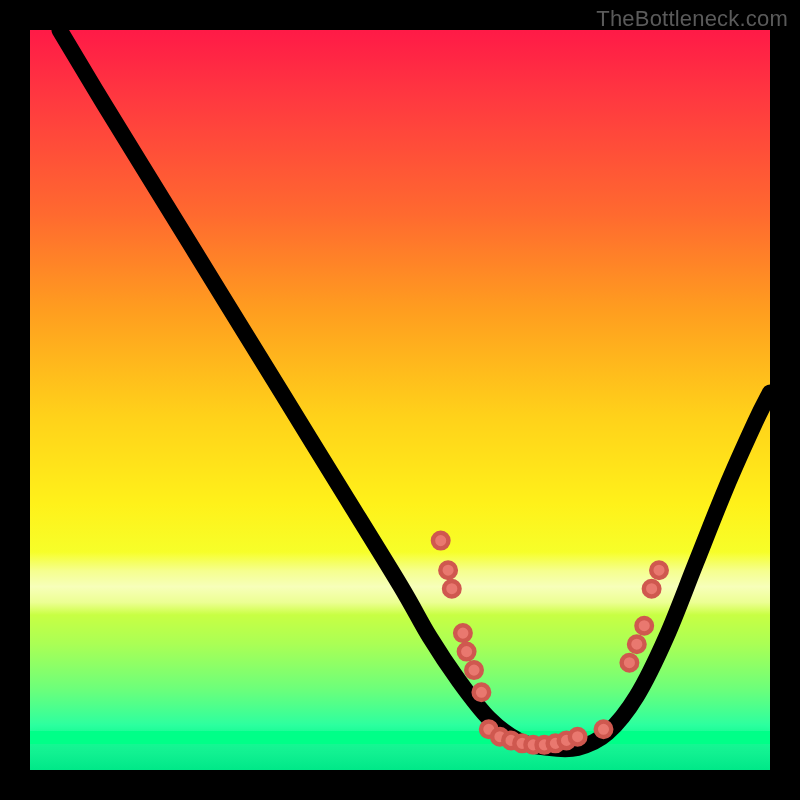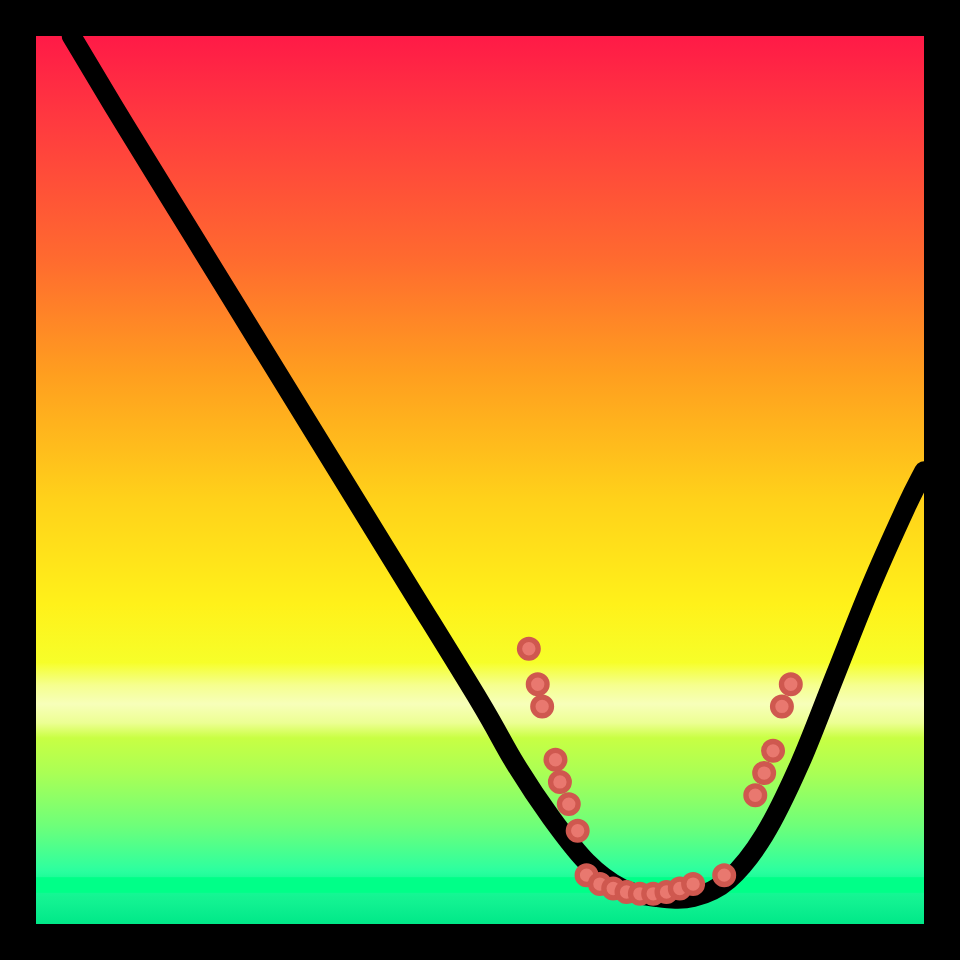--- a/index.html
+++ b/index.html
@@ -95,20 +95,21 @@
   .dot {
     fill: #e9786f;
     stroke: #cf584f;
     stroke-width: 0.6;
   }
 </style>
 </head>
 <body>
 
 <div class="stage">
+  <div class="attribution">TheBottleneck.com</div>
 
   <div class="plot-area">
     <div class="gradient-bg"></div>
     <div class="pale-band"></div>
     <div class="green-line"></div>
 
     <svg class="curve" viewBox="0 0 100 100" preserveAspectRatio="none">
       <path id="curve-path" class="curve-path" d="M 4.00 0.00 C 5.00 1.67, 7.67 6.17, 10.00 10.00 C 12.33 13.83, 15.33 18.67, 18.00 23.00 C 20.67 27.33, 23.33 31.67, 26.00 36.00 C 28.67 40.33, 31.33 44.67, 34.00 49.00 C 36.67 53.33, 39.33 57.67, 42.00 62.00 C 44.67 66.33, 48.00 71.67, 50.00 75.00 C 52.00 78.33, 52.67 79.83, 54.00 82.00 C 55.33 84.17, 56.67 86.17, 58.00 88.00 C 59.33 89.83, 60.67 91.67, 62.00 93.00 C 63.33 94.33, 64.67 95.33, 66.00 96.00 C 67.33 96.67, 68.67 96.83, 70.00 97.00 C 71.33 97.17, 72.67 97.33, 74.00 97.00 C 75.33 96.67, 76.67 96.17, 78.00 95.00 C 79.33 93.83, 80.67 92.17, 82.00 90.00 C 83.33 87.83, 84.67 85.00, 86.00 82.00 C 87.33 79.00, 88.67 75.33, 90.00 72.00 C 91.33 68.67, 92.67 65.17, 94.00 62.00 C 95.33 58.83, 97.00 55.17, 98.00 53.00 C 99.00 50.83, 99.67 49.67, 100.00 49.00"></path>
       <g id="dots-group">
           <circle cx="55.5" cy="69.00" r="1.05" class="dot"></circle>

